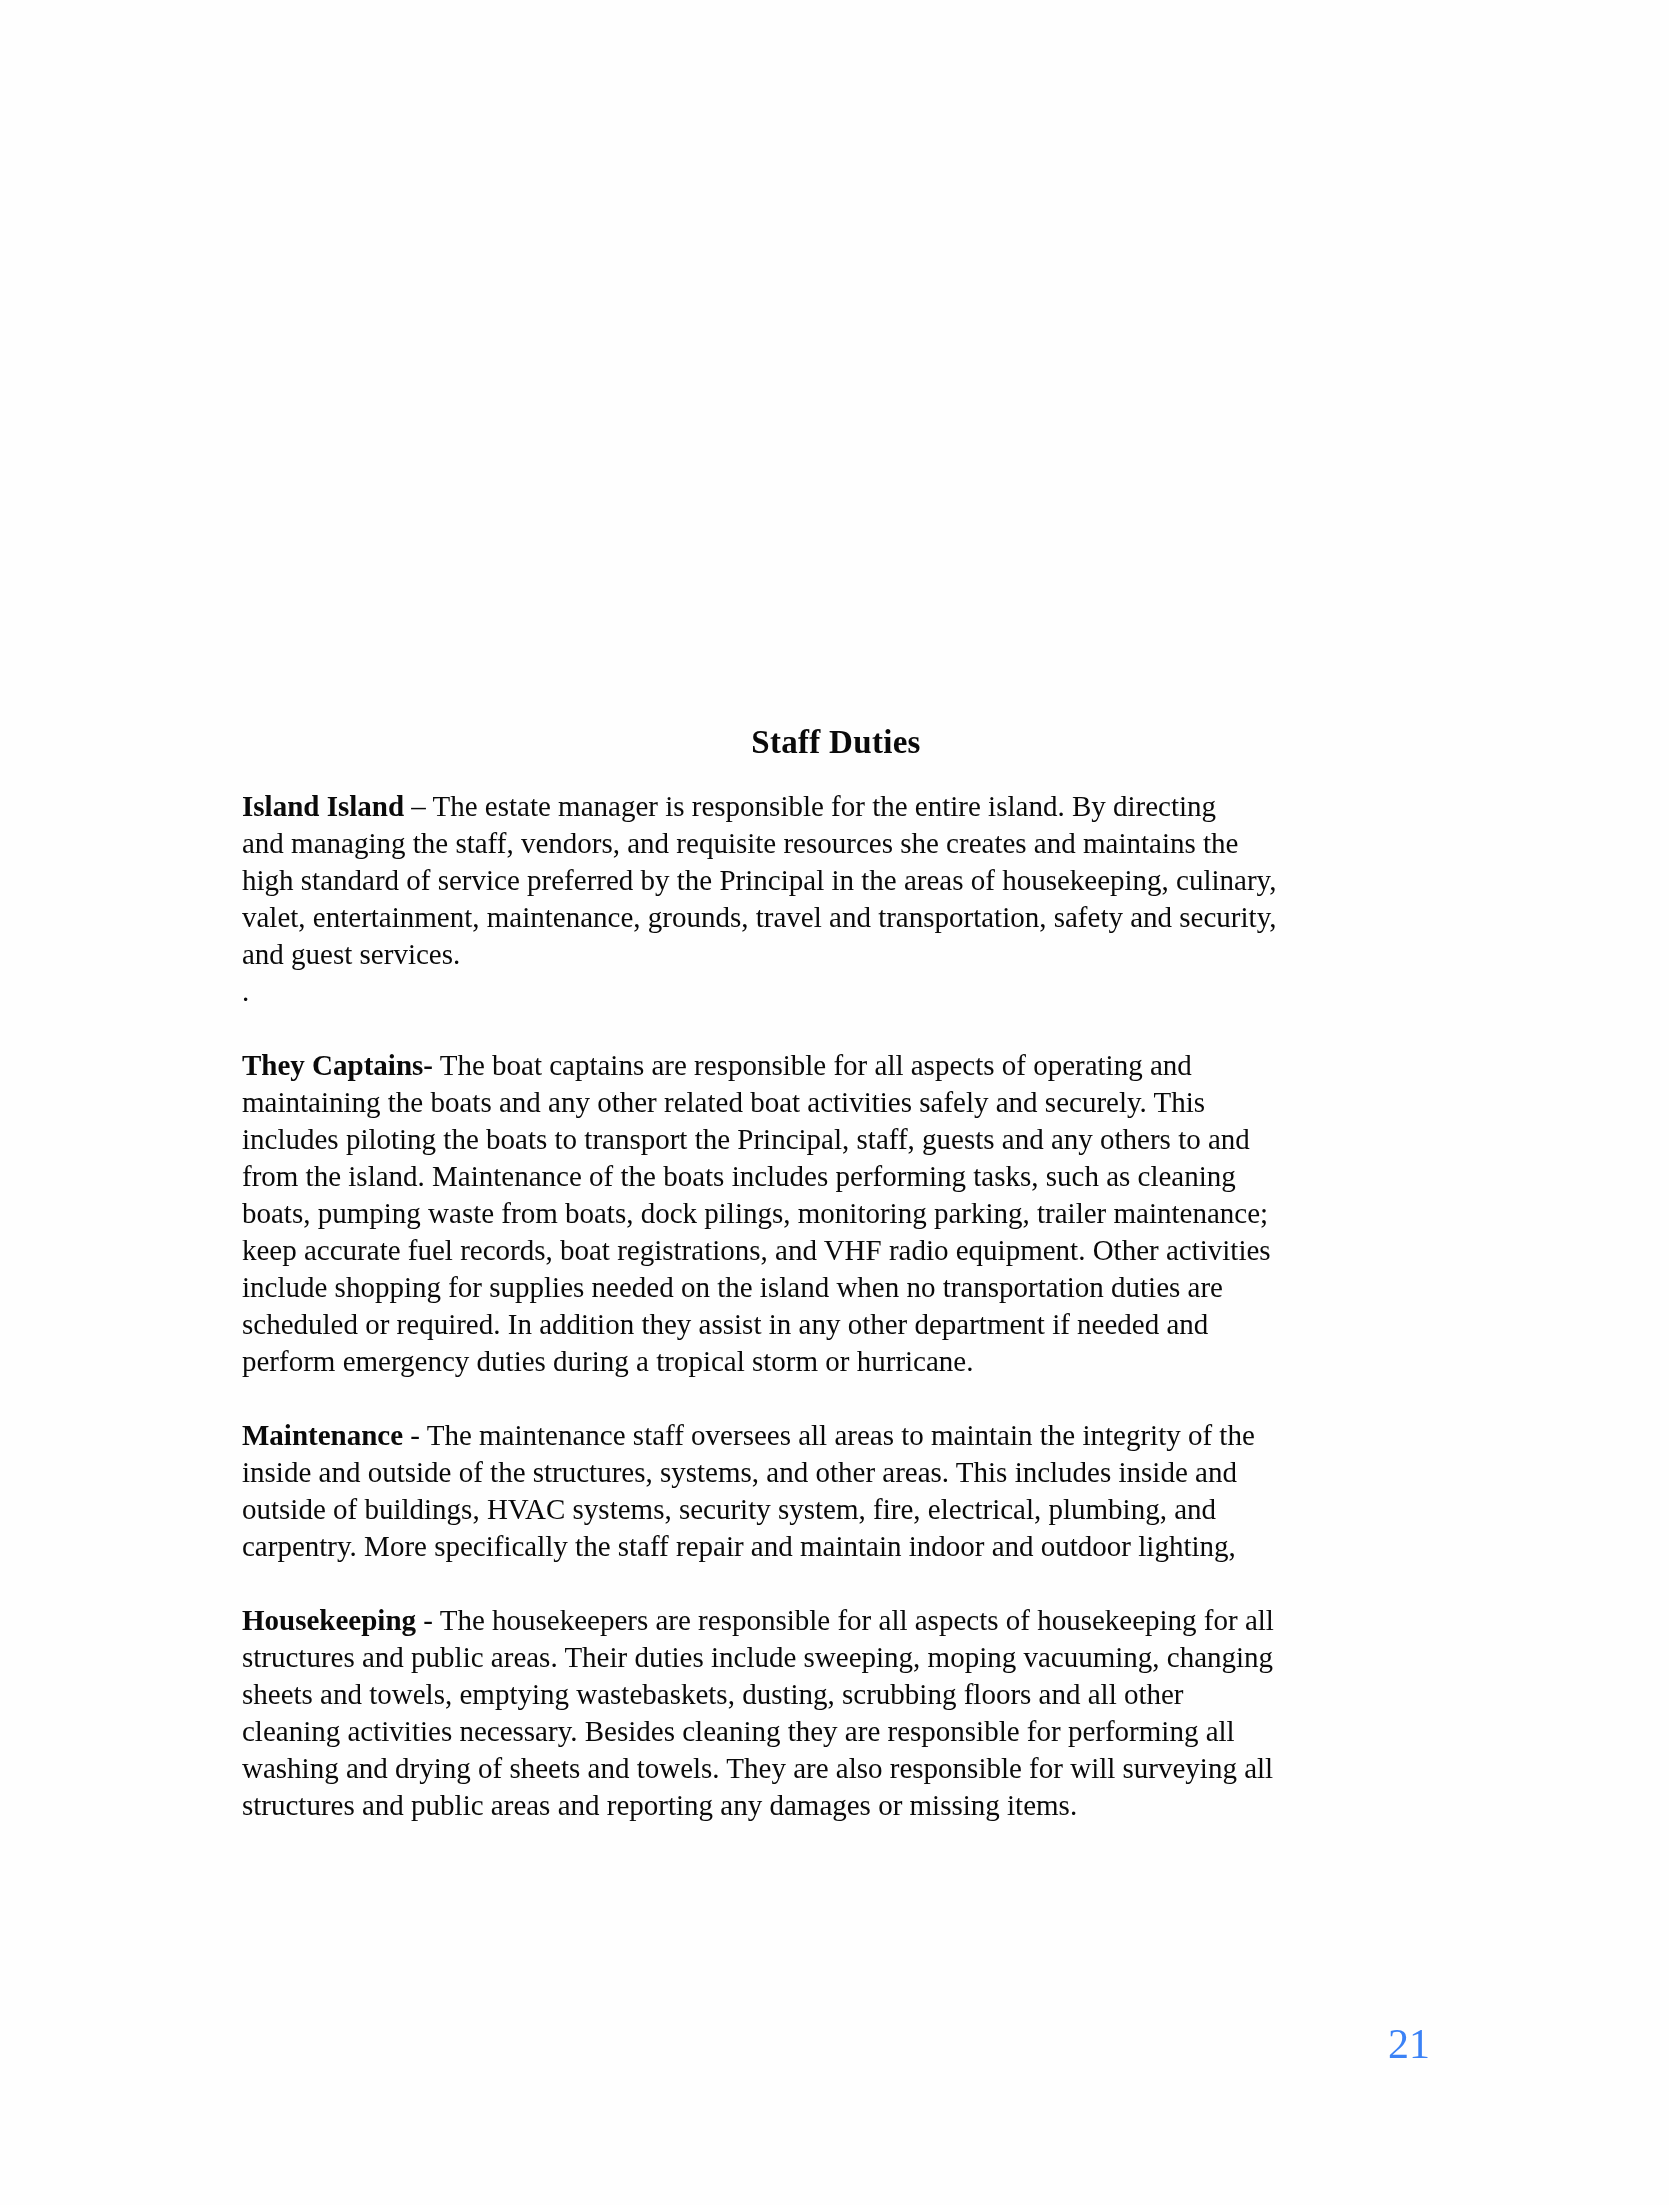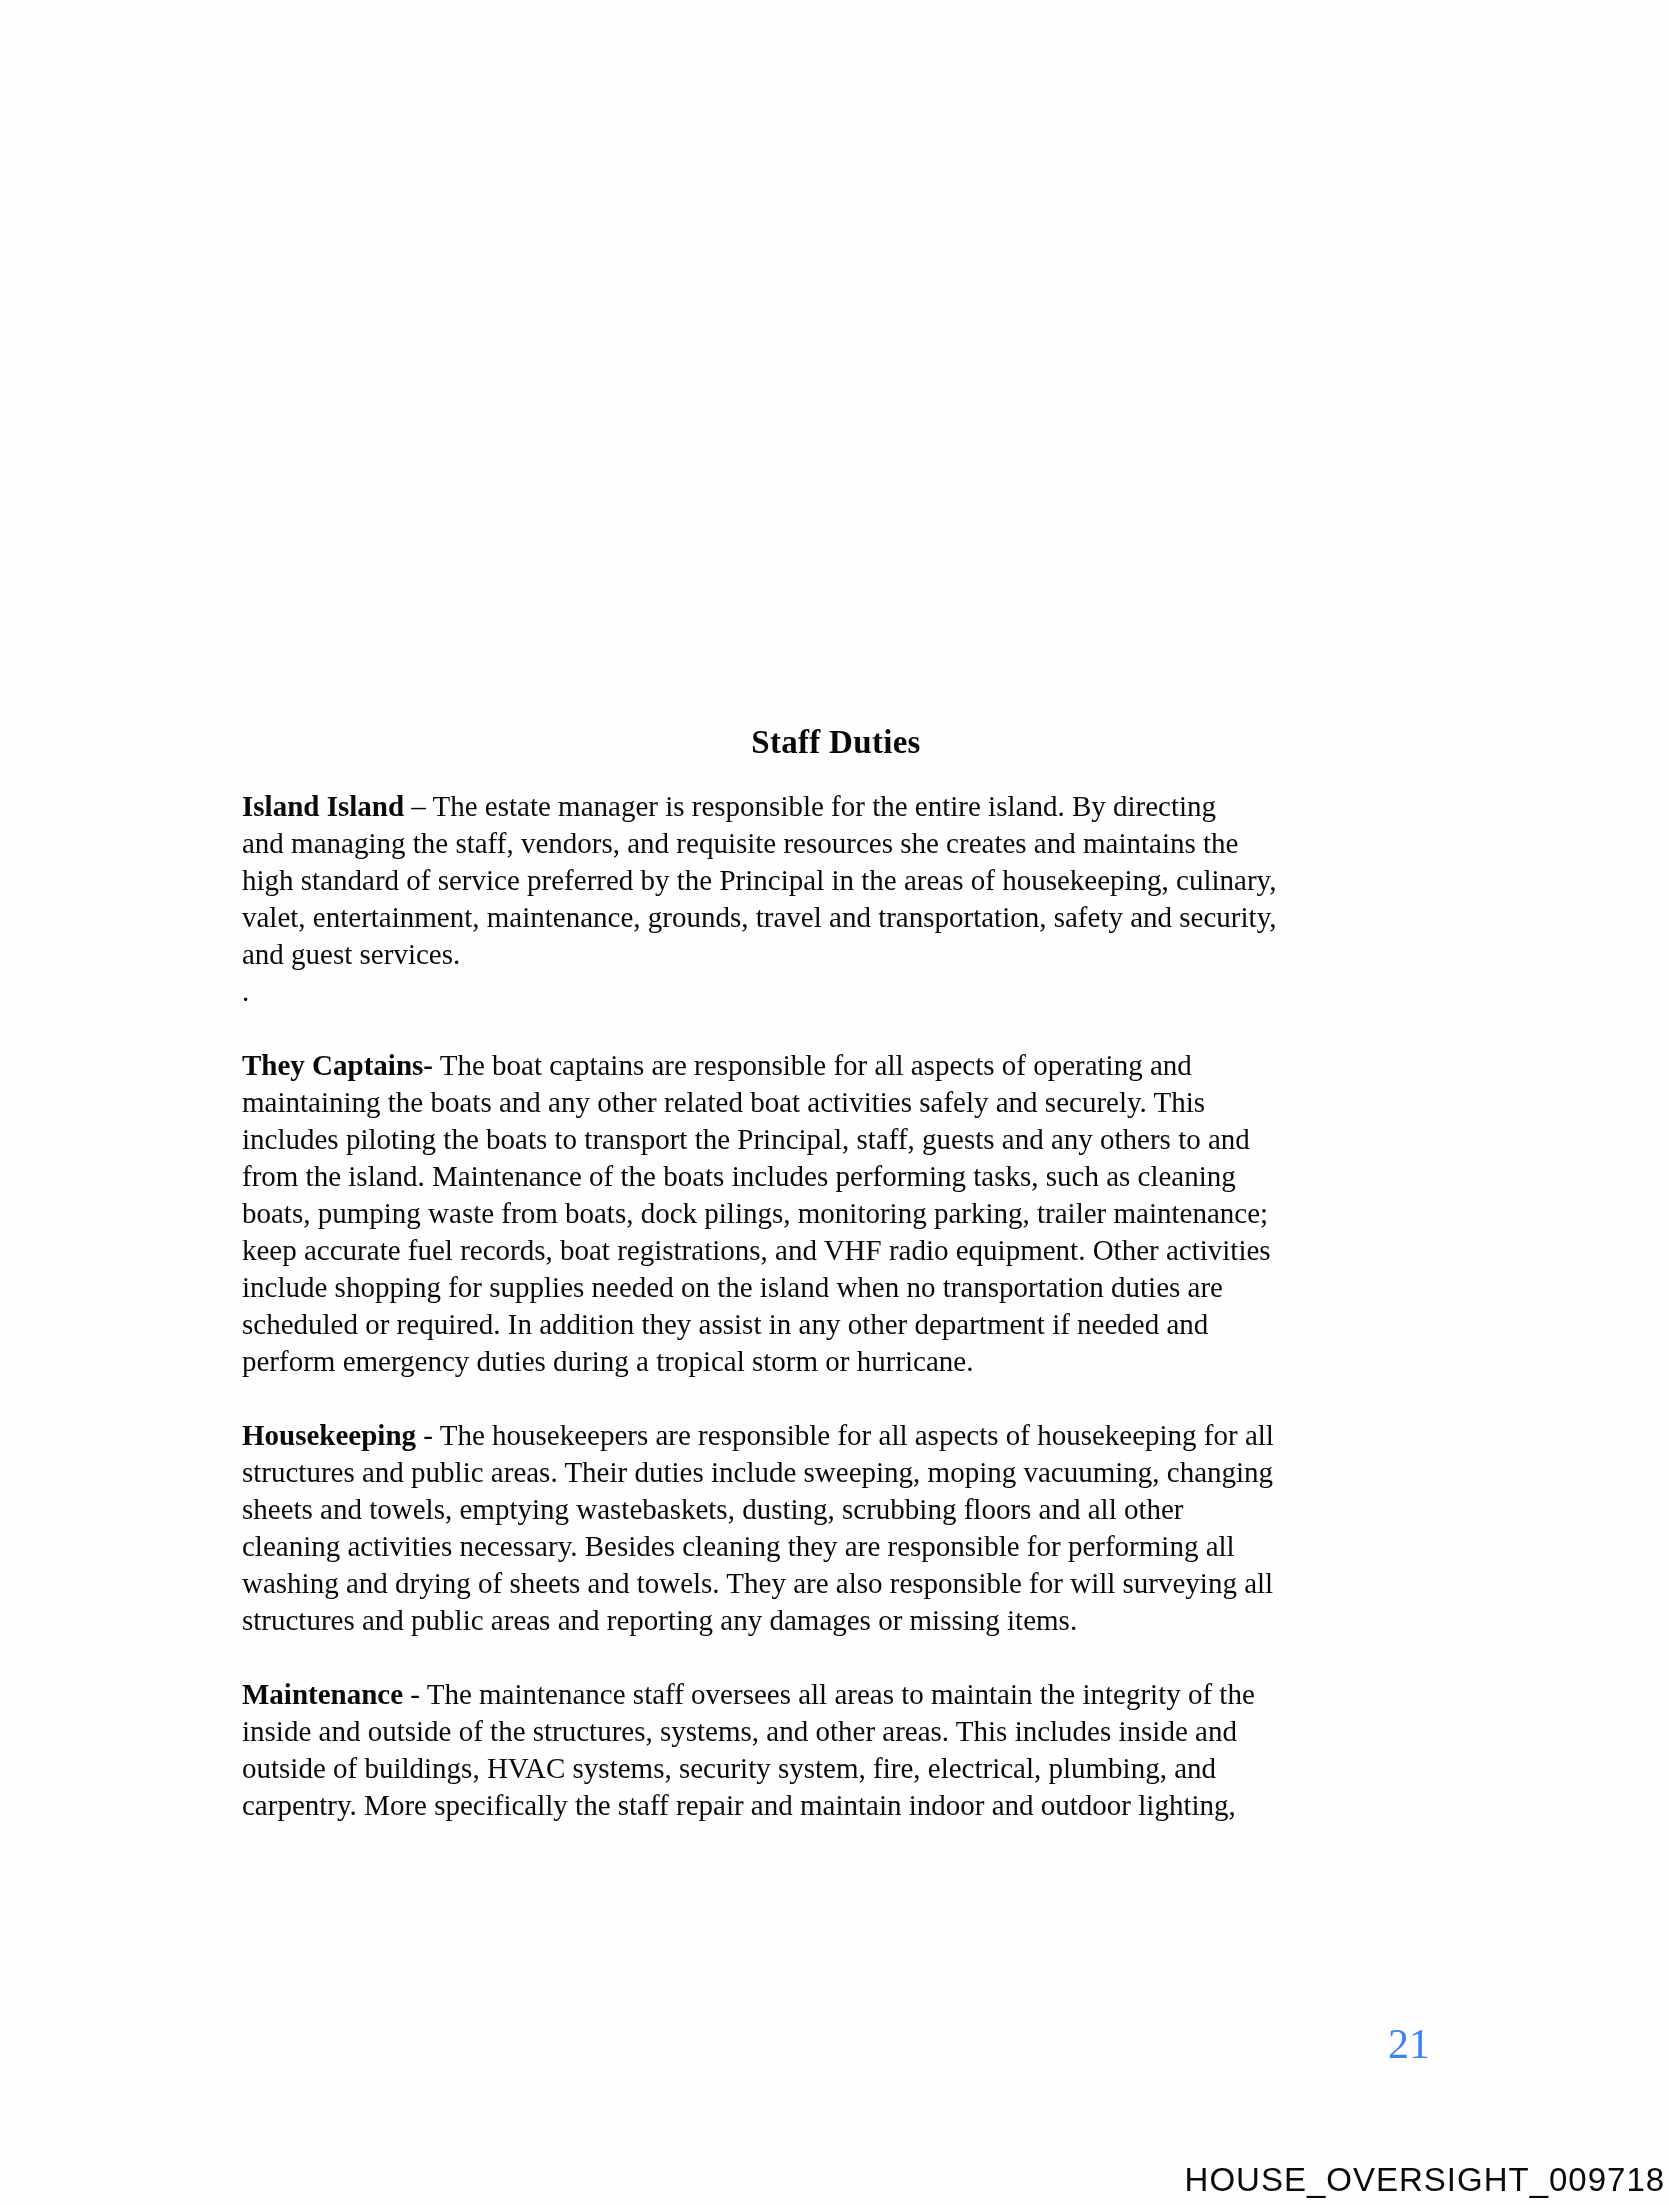--- a/index.html
+++ b/index.html
@@ -81,27 +81,26 @@
 .</span></p>
     <p class="para gap"><b class="lead">They Captains-</b><span> The boat captains are responsible for all aspects of operating and
 maintaining the boats and any other related boat activities safely and securely. This
 includes piloting the boats to transport the Principal, staff, guests and any others to and
 from the island. Maintenance of the boats includes performing tasks, such as cleaning
 boats, pumping waste from boats, dock pilings, monitoring parking, trailer maintenance;
 keep accurate fuel records, boat registrations, and VHF radio equipment. Other activities
 include shopping for supplies needed on the island when no transportation duties are
 scheduled or required. In addition they assist in any other department if needed and
 perform emergency duties during a tropical storm or hurricane.</span></p>
+    <p class="para gap"><b class="lead">Maintenance</b><span> - The maintenance staff oversees all areas to maintain the integrity of the
+inside and outside of the structures, systems, and other areas. This includes inside and
+outside of buildings, HVAC systems, security system, fire, electrical, plumbing, and
+carpentry. More specifically the staff repair and maintain indoor and outdoor lighting,</span></p>
     <p class="para gap"><b class="lead">Housekeeping</b><span> - The housekeepers are responsible for all aspects of housekeeping for all
 structures and public areas. Their duties include sweeping, moping vacuuming, changing
 sheets and towels, emptying wastebaskets, dusting, scrubbing floors and all other
 cleaning activities necessary. Besides cleaning they are responsible for performing all
 washing and drying of sheets and towels. They are also responsible for will surveying all
 structures and public areas and reporting any damages or missing items.</span></p>
-    <p class="para gap"><b class="lead">Maintenance</b><span> - The maintenance staff oversees all areas to maintain the integrity of the
-inside and outside of the structures, systems, and other areas. This includes inside and
-outside of buildings, HVAC systems, security system, fire, electrical, plumbing, and
-carpentry. More specifically the staff repair and maintain indoor and outdoor lighting,</span></p>
   </div>
   <div class="pagenum">21</div>
-  <div class="bates">HOUSE_OVERSIGHT_009718</div>
 </div>
 
 
 </body></html>

